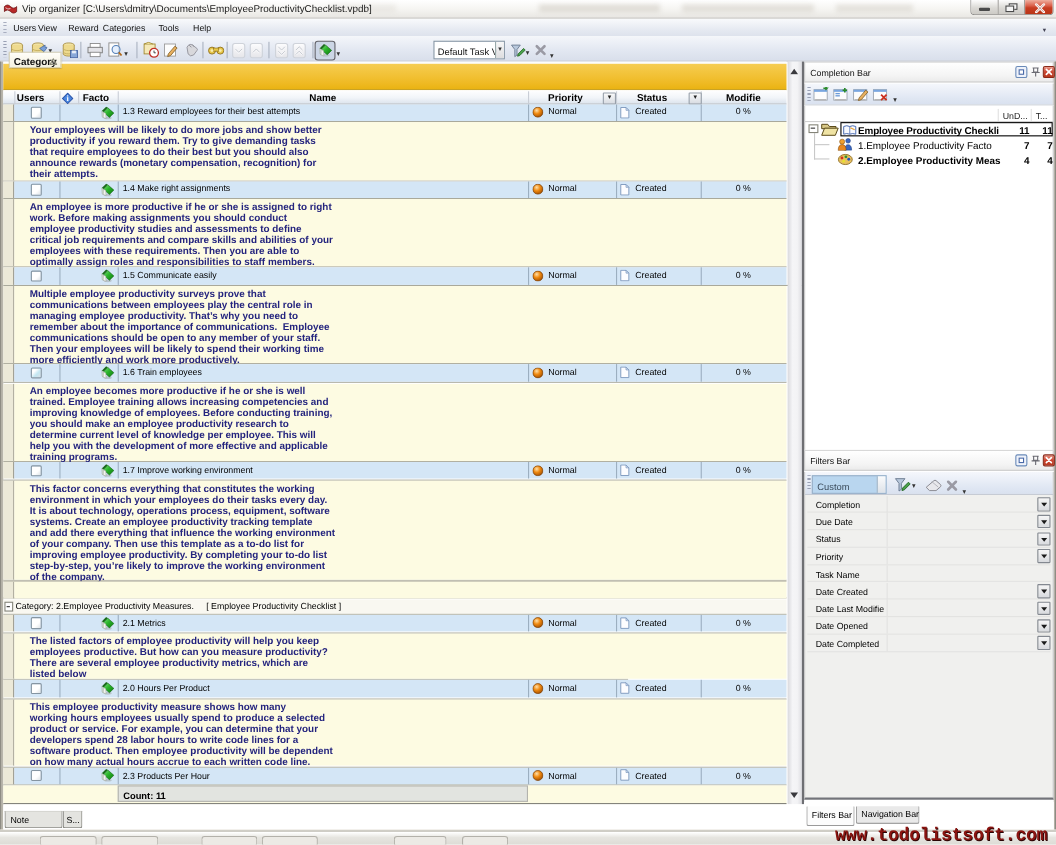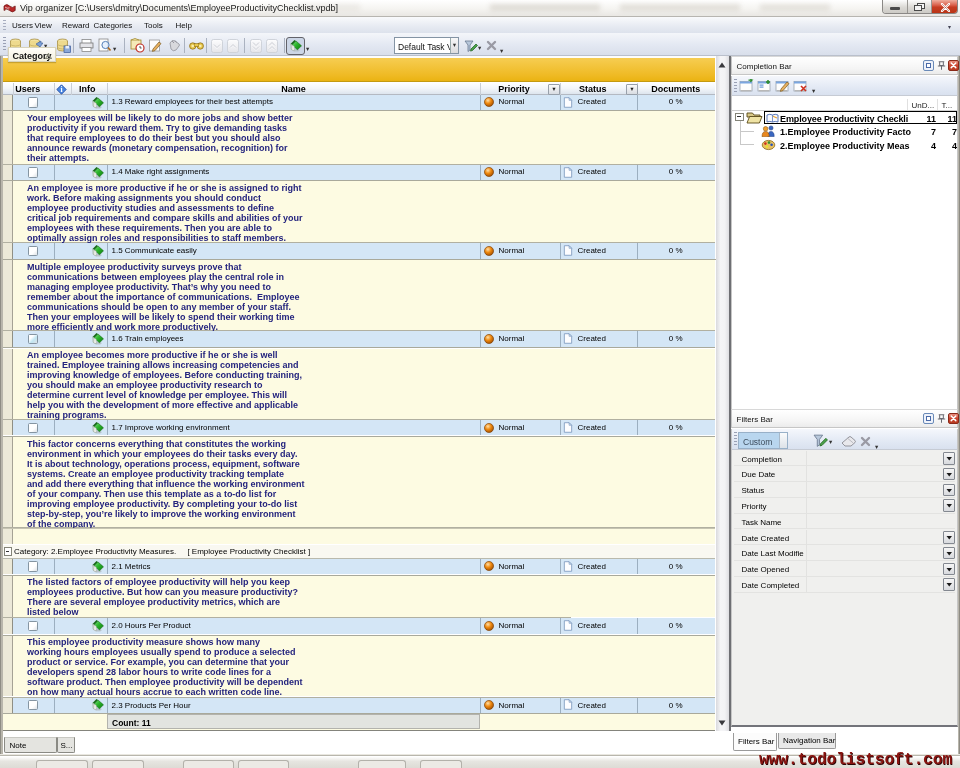--- a/index.html
+++ b/index.html
@@ -173,25 +173,25 @@
 <div class="abs" style="left:2.5px;top:82px;width:712.0px;height:13px;
 background:linear-gradient(#ffffff,#f2f5f9 55%,#dde5ee);border-bottom:1px solid #b4b9c2"></div>
 <div class="abs" style="left:12.5px;top:82.5px;width:1px;height:12px;background:#c9ced6"></div>
 <div class="abs" style="left:54px;top:82.5px;width:1px;height:12px;background:#c9ced6"></div>
 <div class="abs" style="left:70.5px;top:82.5px;width:1px;height:12px;background:#c9ced6"></div>
 <div class="abs" style="left:107px;top:82.5px;width:1px;height:12px;background:#c9ced6"></div>
 <div class="abs" style="left:480px;top:82.5px;width:1px;height:12px;background:#c9ced6"></div>
 <div class="abs" style="left:559.5px;top:82.5px;width:1px;height:12px;background:#c9ced6"></div>
 <div class="abs" style="left:637px;top:82.5px;width:1px;height:12px;background:#c9ced6"></div>
 <div class="abs" style="left:12.5px;top:84px;width:30.5px;text-align:center;font-size:9px;font-weight:bold;color:#000">Users</div>
-<div class="abs" style="left:70.5px;top:84px;width:33.5px;text-align:center;font-size:9px;font-weight:bold;color:#000">Info</div>
+<div class="abs" style="left:70.5px;top:84px;width:33.5px;text-align:center;font-size:9px;font-weight:bold;color:#000">Facto</div>
 <div class="abs" style="left:107px;top:84px;width:373px;text-align:center;font-size:9px;font-weight:bold;color:#000">Name</div>
 <div class="abs" style="left:480px;top:84px;width:68px;text-align:center;font-size:9px;font-weight:bold;color:#000">Priority</div>
 <div class="abs" style="left:559.5px;top:84px;width:66.5px;text-align:center;font-size:9px;font-weight:bold;color:#000">Status</div>
-<div class="abs" style="left:637px;top:84px;width:77.5px;text-align:center;font-size:9px;font-weight:bold;color:#000">Documents</div>
+<div class="abs" style="left:637px;top:84px;width:77.5px;text-align:center;font-size:9px;font-weight:bold;color:#000">Modifie</div>
 <svg class="abs" style="left:55.5px;top:84px" width="11" height="11" viewBox="0 0 11 11">
 <rect x="2.2" y="2.2" width="6.6" height="6.6" transform="rotate(45 5.5 5.5)" fill="#4a86e0" stroke="#2a54a8" stroke-width="0.9"></rect>
 <text x="5.5" y="8" text-anchor="middle" font-size="7.5" font-weight="bold" fill="#fff" font-family="Liberation Serif">i</text>
   </svg>
 <div class="abs" style="left:548px;top:84px;width:12px;height:10.5px;border:1px solid #98a0aa;border-radius:1px;
 background:linear-gradient(#fafafa,#d8dce2);text-align:center;font-size:5.5px;line-height:9.5px;color:#222">▼</div>
 <div class="abs" style="left:626px;top:84px;width:12px;height:10.5px;border:1px solid #98a0aa;border-radius:1px;
 background:linear-gradient(#fafafa,#d8dce2);text-align:center;font-size:5.5px;line-height:9.5px;color:#222">▼</div>
 <div class="abs" style="left:2.5px;top:95px;width:712.0px;height:16px;border-bottom:1.5px solid #a9a99b">
 <div class="abs" style="left:0;top:0;width:10.0px;height:14.5px;background:#ece9d8;border-right:1px solid #8f8f85"></div>
@@ -667,21 +667,21 @@
   </svg>
 <div class="abs" style="left:780px;top:113.5px;font-size:9px;font-weight:bold;color:#000;white-space:nowrap;width:131px;overflow:hidden;letter-spacing:-0.12px">Employee Productivity Checkli</div>
 <div class="abs" style="left:896px;top:113.5px;width:40px;text-align:right;font-size:9px;font-weight:bold">11</div>
 <div class="abs" style="left:927px;top:113.5px;width:30px;text-align:right;font-size:9px;font-weight:bold">11</div>
 <svg class="abs" style="left:761px;top:125px" width="15" height="12" viewBox="0 0 15 12">
 <circle cx="10" cy="3" r="2.1" fill="#3a66c0" stroke="#1a3a80" stroke-width="0.5"></circle>
 <path d="M6.8,11.5 q0,-5 3.2,-5 q3.2,0 3.2,5 Z" fill="#3a66c0" stroke="#1a3a80" stroke-width="0.5"></path>
 <circle cx="4.6" cy="3.8" r="2.3" fill="#f0a030" stroke="#7a4a10" stroke-width="0.5"></circle>
 <path d="M1,11.8 q0,-5.4 3.6,-5.4 q3.6,0 3.6,5.4 Z" fill="#e88820" stroke="#7a4a10" stroke-width="0.5"></path>
   </svg>
-<div class="abs" style="left:780px;top:127px;font-size:9px;font-weight:bold;color:#000;white-space:nowrap">1.Employee Productivity Facto</div>
+<div class="abs" style="left:780px;top:127px;font-size:9px;font-weight:normal;color:#000;white-space:nowrap">1.Employee Productivity Facto</div>
 <div class="abs" style="left:896px;top:127px;width:40px;text-align:right;font-size:9px;font-weight:bold">7</div>
 <div class="abs" style="left:927px;top:127px;width:30px;text-align:right;font-size:9px;font-weight:bold">7</div>
 <svg class="abs" style="left:761px;top:139px" width="15" height="12" viewBox="0 0 15 12">
 <ellipse cx="7.5" cy="6" rx="6.3" ry="4.6" fill="#e8c060" stroke="#8a6a20" stroke-width="0.8"></ellipse>
 <circle cx="4.4" cy="4.6" r="1.3" fill="#d03020"></circle>
     <circle cx="8" cy="3.6" r="1.3" fill="#309030"></circle>
 <circle cx="10.6" cy="5.8" r="1.3" fill="#2050c0"></circle>
     <circle cx="6" cy="7.6" r="1.3" fill="#e8e030"></circle>
   </svg>
 <div class="abs" style="left:780px;top:140.5px;font-size:9px;font-weight:bold;color:#000;white-space:nowrap">2.Employee Productivity Meas</div>
@@ -699,21 +699,21 @@
   </svg>
 <div class="abs" style="left:948.0px;top:413px;width:11px;height:11px;border:1px solid #8a2818;border-radius:2px;
 background:linear-gradient(#e89080,#cc4530 50%,#b83a20)"></div>
 <svg class="abs" style="left:948.0px;top:413px" width="11" height="11" viewBox="0 0 12 11">
 <path d="M3.5,2.8 L8.5,7.8 M8.5,2.8 L3.5,7.8" stroke="#fff" stroke-width="1.6" stroke-linecap="round"></path>
   </svg>
 <div class="abs" style="left:730.5px;top:429px;width:227.0px;height:21px;
 background:linear-gradient(#f5f7fc,#e0e7f3 70%,#d9e1ef);border-bottom:1px solid #c6cbd4;border-left:1px solid #c6c6c6;border-right:1px solid #c6c6c6"></div>
 <div class="abs" style="left:733.5px;top:432px;width:3px;height:14px;
 background:repeating-linear-gradient(#99a0b4 0,#99a0b4 1px,transparent 1px,transparent 3px);"></div>
-<div class="abs" style="left:738px;top:432px;width:50px;height:16.5px;border:1px solid #98b0c8;background:#b9d6ef">
+<div class="abs" style="left:738px;top:432px;width:68px;height:16.5px;border:1px solid #98b0c8;background:#b9d6ef">
 <span style="position:absolute;left:4px;top:3.5px;font-size:8.5px;color:#3c4c5c">Custom</span>
 <div style="position:absolute;right:0;top:0;width:8px;height:100%;background:linear-gradient(#fafbfc,#dde2e8);border-left:1px solid #a8b8c8"></div>
   </div>
 <svg class="abs" style="left:813px;top:433px" width="15" height="15" viewBox="0 0 14 14">
 <path d="M1,2 h8 l-3,4 v5 l-2,1.5 v-6.5 z" fill="#b8c8dc" stroke="#6a7a90" stroke-width="0.8"></path>
 <path d="M7,10 l5,-5 1.5,1.5 -5,5 -2,0.6 z" fill="#4aa04a" stroke="#1a601a" stroke-width="0.7"></path>
   </svg>
 <div class="abs" style="left:829px;top:438px;font-size:6.5px;color:#333">▾</div>
 <svg class="abs" style="left:841px;top:435px" width="16" height="12" viewBox="0 0 16 12">
 <path d="M1,8 l7,-6 a1.5,1.5 0 0 1 2,0 l4,3.5 a1.5,1.5 0 0 1 0,2 l-4,3.5 h-6 z" fill="#e8e8ec" stroke="#8a8a92" stroke-width="0.9"></path>

